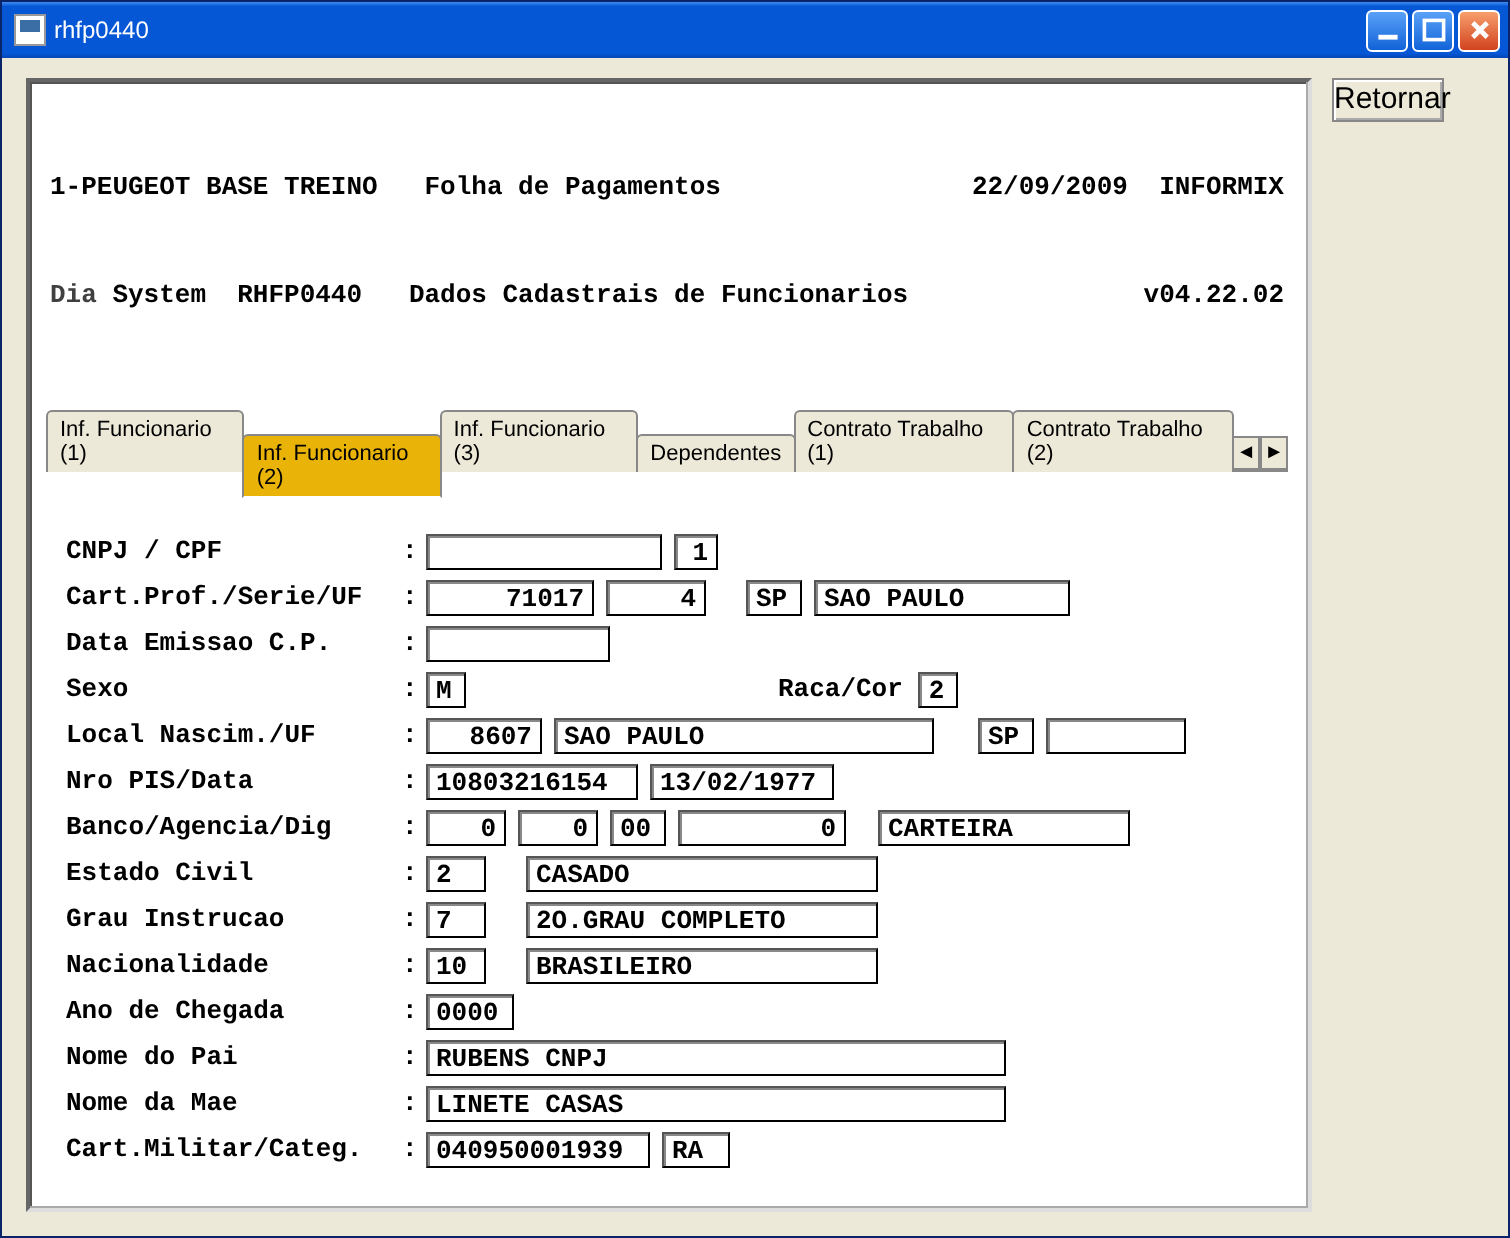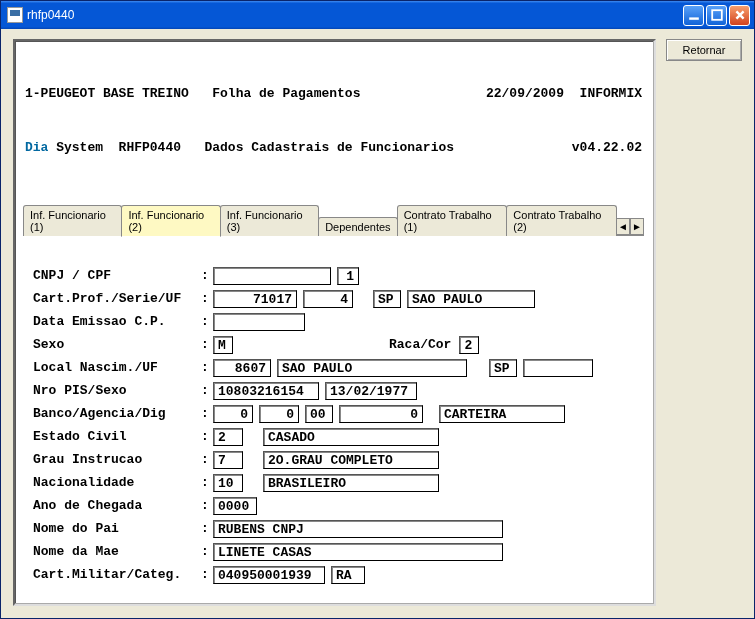--- a/index.html
+++ b/index.html
@@ -87,38 +87,38 @@
     border-left-color: #666;
     border-right-color: #ddd;
     border-bottom-color: #ddd;
     box-shadow: inset -1px -1px 0 #aaa, inset 1px 1px 0 #555;
     padding: 8px 12px 10px 10px;
     position: relative;
     font-family: "Lucida Console","Courier New",monospace;
     font-size: 13px;
   }
   .retornar-btn {
-    width: 76px;
+    width: 56px;
     height: 22px;
     background: #ece9d8;
     border: 1px solid #888;
     box-shadow: inset 1px 1px 0 #fff, inset -1px -1px 0 #aaa;
-    font-size: 11px;
+    font-size: 15px;
     text-align: center;
     line-height: 20px;
     cursor: pointer;
   }
   .header-block {
     font-weight: bold;
     line-height: 18px;
     margin-bottom: 10px;
     white-space: pre;
   }
   .header-line { display: flex; justify-content: space-between; }
-  .dia { color: #0369a1; }
+  .dia { color: #404040; }
   .tabs {
     display: flex;
     align-items: flex-end;
     border-bottom: 1px solid #888;
     font-family: "Tahoma", sans-serif;
     font-size: 11px;
     position: relative;
     margin: 0 -2px;
   }
   .tab {
@@ -126,23 +126,23 @@
     border: 1px solid #888;
     border-bottom: none;
     background: #ece9d8;
     margin-right: -1px;
     cursor: pointer;
     position: relative;
     top: 1px;
     border-radius: 3px 3px 0 0;
   }
   .tab.active {
-    background: #fef9c3;
+    background: #eab308;
     border-bottom: 1px solid #fff;
-    top: 2px;
+    top: 14px;
     z-index: 2;
   }
   .tab-scroll {
     margin-left: auto;
     display: flex;
   }
   .tab-scroll .arrow {
     width: 14px;
     height: 17px;
     border: 1px solid #888;
@@ -277,21 +277,21 @@
         <div class="row">
           <div class="lbl"><span class="txt">Local Nascim./UF</span><span class="colon">:</span></div>
           <div class="fld right" style="width:58px">8607</div>
           <div class="fld" style="width:190px">SAO PAULO</div>
           <div style="width:16px"></div>
           <div class="fld" style="width:28px">SP</div>
           <div class="fld" style="width:70px"></div>
         </div>
 
         <div class="row">
-          <div class="lbl"><span class="txt">Nro PIS/Sexo</span><span class="colon">:</span></div>
+          <div class="lbl"><span class="txt">Nro PIS/Data</span><span class="colon">:</span></div>
           <div class="fld" style="width:106px">10803216154</div>
           <div class="fld" style="width:92px">13/02/1977</div>
         </div>
 
         <div class="row">
           <div class="lbl"><span class="txt">Banco/Agencia/Dig</span><span class="colon">:</span></div>
           <div class="fld right" style="width:40px">0</div>
           <div class="fld right" style="width:40px">0</div>
           <div class="fld" style="width:28px">00</div>
           <div class="fld right" style="width:84px">0</div>

